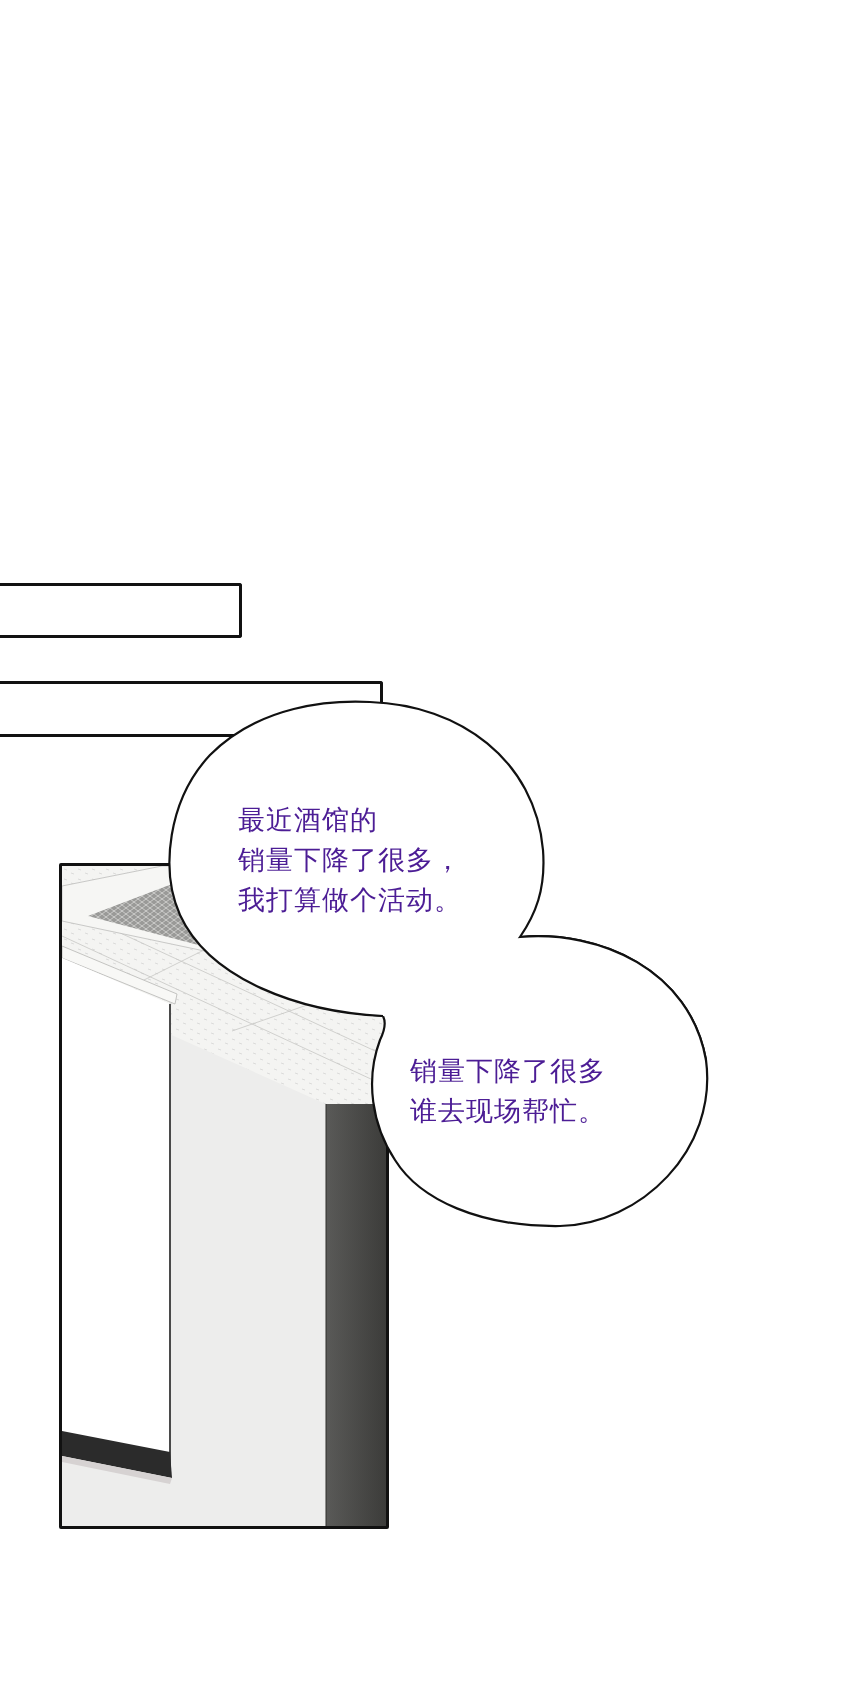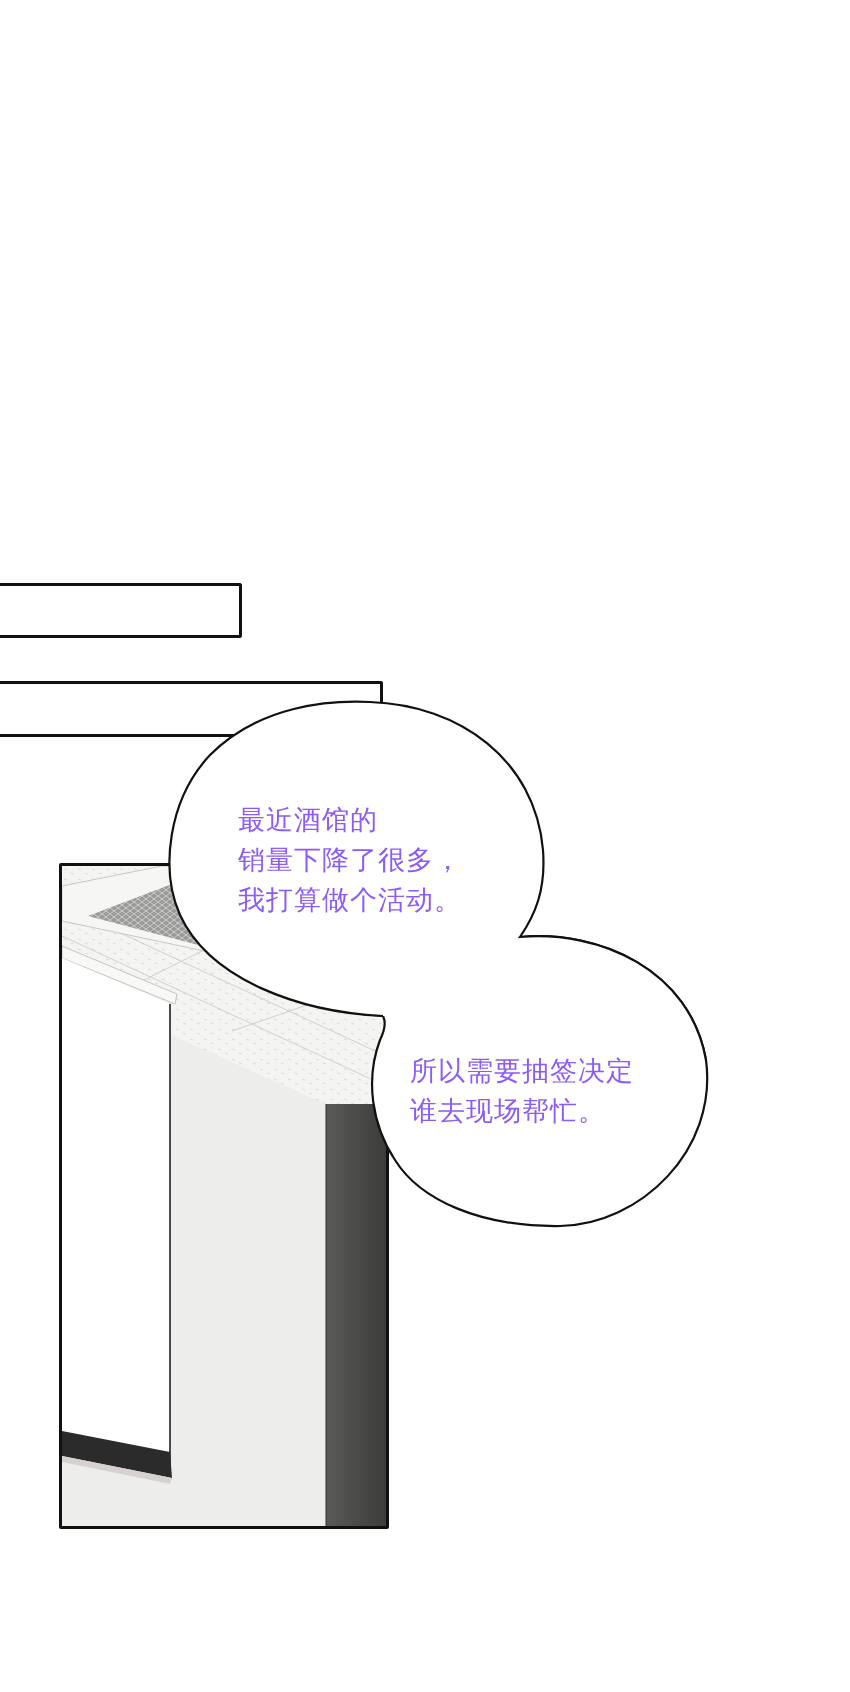--- a/index.html
+++ b/index.html
@@ -40,21 +40,21 @@
     #comic-panel svg { position: absolute; left: 0; top: 0; }
 
     #bubbles-layer {
       position: absolute;
       left: 0; top: 0;
       width: 850px; height: 1692px;
       pointer-events: none;
     }
     .bubble-text {
       position: absolute;
-      color: #8b5cf6;
+      color: #4c1d95;
       font-size: 27px;
       line-height: 40px;
       letter-spacing: 1px;
       white-space: pre;
     }
     #bubble-1-text { left: 238px; top: 800px; }
     #bubble-2-text { left: 410px; top: 1051px; }
   </style>
 </head>
 <body>
@@ -126,14 +126,14 @@
            C 460,705 535,760 543,850
            C 546,890 535,915 520,937
            C 600,930 690,970 706,1060" fill="#ffffff" stroke="#111111" stroke-width="2.2"></path>
 
   <path d="M 386,1018 C 420,1000 470,960 518,940 C 540,950 560,970 560,1000 C 540,1020 470,1030 400,1030 Z" fill="#ffffff" stroke="none"></path>
 </svg>
 
 <div id="bubble-1-text" class="bubble-text">最近酒馆的
 销量下降了很多，
 我打算做个活动。</div>
-<div id="bubble-2-text" class="bubble-text">所以需要抽签决定
+<div id="bubble-2-text" class="bubble-text">销量下降了很多
 谁去现场帮忙。</div>
 
 </body></html>

